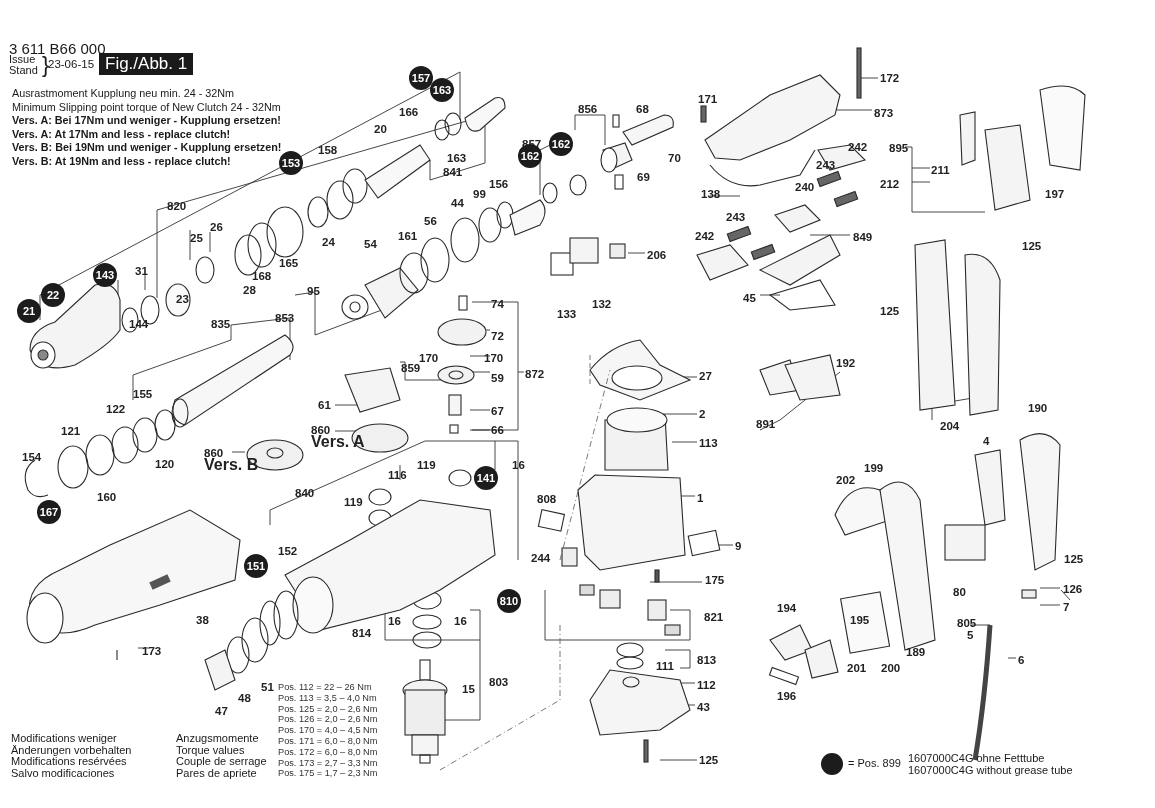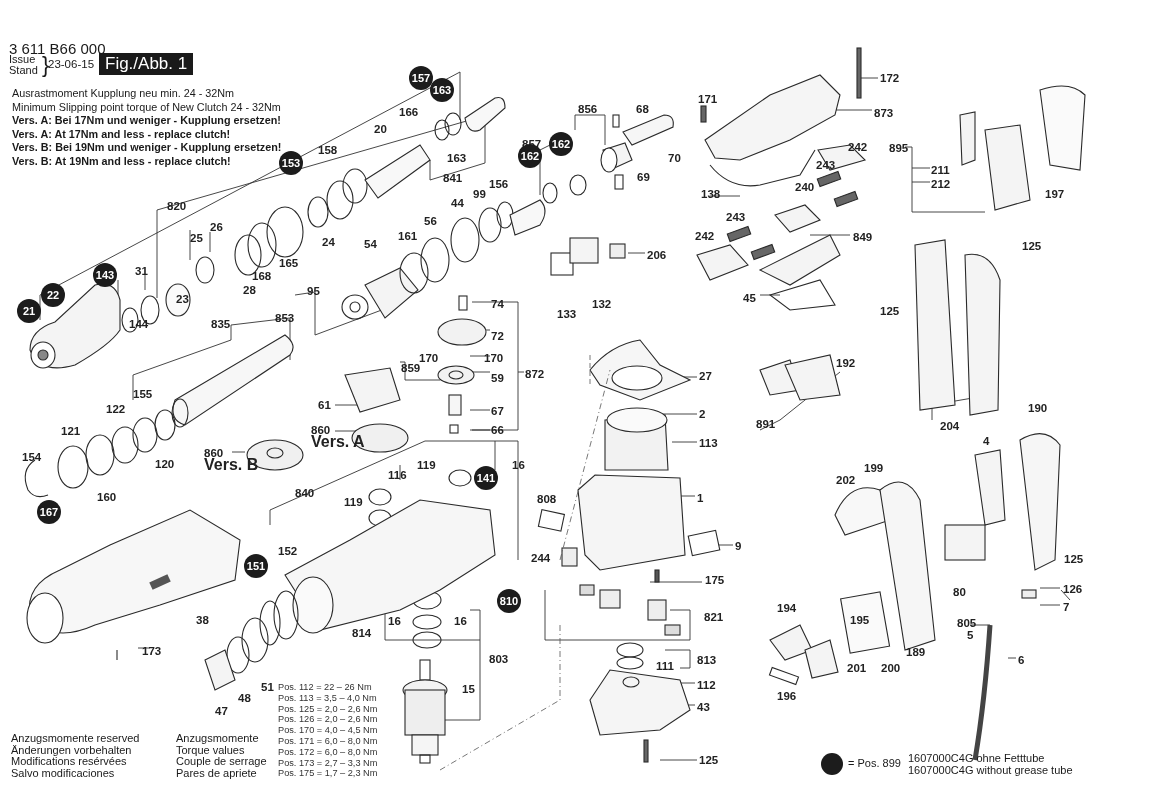--- a/index.html
+++ b/index.html
@@ -289,21 +289,21 @@
     <div class="lbl" style="left: 880px; top: 72px;">172</div>
     <div class="lbl" style="left: 698px; top: 93px;">171</div>
     <div class="lbl" style="left: 874px; top: 107px;">873</div>
     <div class="lbl" style="left: 578px; top: 103px;">856</div>
     <div class="lbl" style="left: 636px; top: 103px;">68</div>
     <div class="lbl" style="left: 399px; top: 106px;">166</div>
     <div class="lbl" style="left: 374px; top: 123px;">20</div>
     <div class="lbl" style="left: 668px; top: 152px;">70</div>
     <div class="lbl" style="left: 318px; top: 144px;">158</div>
     <div class="lbl" style="left: 447px; top: 152px;">163</div>
-    <div class="lbl" style="left: 443px; top: 172px;">841</div>
+    <div class="lbl" style="left: 443px; top: 166px;">841</div>
     <div class="lbl" style="left: 522px; top: 138px;">857</div>
     <div class="lbl" style="left: 637px; top: 171px;">69</div>
     <div class="lbl" style="left: 701px; top: 188px;">138</div>
     <div class="lbl" style="left: 848px; top: 141px;">242</div>
     <div class="lbl" style="left: 816px; top: 159px;">243</div>
     <div class="lbl" style="left: 795px; top: 181px;">240</div>
     <div class="lbl" style="left: 489px; top: 178px;">156</div>
     <div class="lbl" style="left: 473px; top: 188px;">99</div>
     <div class="lbl" style="left: 451px; top: 197px;">44</div>
     <div class="lbl" style="left: 167px; top: 200px;">820</div>
@@ -385,51 +385,51 @@
     <div class="lbl" style="left: 352px; top: 627px;">814</div>
     <div class="lbl" style="left: 957px; top: 617px;">805</div>
     <div class="lbl" style="left: 967px; top: 629px;">5</div>
     <div class="lbl" style="left: 142px; top: 645px;">173</div>
     <div class="lbl" style="left: 697px; top: 654px;">813</div>
     <div class="lbl" style="left: 1018px; top: 654px;">6</div>
     <div class="lbl" style="left: 656px; top: 660px;">111</div>
     <div class="lbl" style="left: 847px; top: 662px;">201</div>
     <div class="lbl" style="left: 881px; top: 662px;">200</div>
     <div class="lbl" style="left: 906px; top: 646px;">189</div>
-    <div class="lbl" style="left: 489px; top: 653px; text-align: right;">803</div>
+    <div class="lbl" style="left: 489px; top: 676px; text-align: right;">803</div>
     <div class="lbl" style="left: 462px; top: 683px;">15</div>
     <div class="lbl" style="left: 697px; top: 679px;">112</div>
     <div class="lbl" style="left: 261px; top: 681px;">51</div>
     <div class="lbl" style="left: 238px; top: 692px;">48</div>
     <div class="lbl" style="left: 777px; top: 690px;">196</div>
     <div class="lbl" style="left: 215px; top: 705px;">47</div>
     <div class="lbl" style="left: 697px; top: 701px;">43</div>
     <div class="lbl" style="left: 699px; top: 754px;">125</div>
     <div class="lbl" style="left: 1045px; top: 188px;">197</div>
     <div class="lbl" style="left: 889px; top: 142px;">895</div>
     <div class="lbl" style="left: 931px; top: 164px;">211</div>
-    <div class="lbl" style="left: 931px; top: 178px; text-align: center;">212</div>
+    <div class="lbl" style="left: 880px; top: 178px; text-align: center;">212</div>
   </div>
 <div id="badges-layer">
     <div class="badge" style="left: 409px; top: 66px;">157</div>
     <div class="badge" style="left: 430px; top: 78px;">163</div>
     <div class="badge" style="left: 279px; top: 151px;">153</div>
     <div class="badge" style="left: 518px; top: 144px;">162</div>
     <div class="badge" style="left: 549px; top: 132px;">162</div>
     <div class="badge" style="left: 93px; top: 263px;">143</div>
     <div class="badge" style="left: 41px; top: 283px;">22</div>
     <div class="badge" style="left: 17px; top: 299px;">21</div>
     <div class="badge" style="left: 37px; top: 500px;">167</div>
     <div class="badge" style="left: 474px; top: 466px;">141</div>
     <div class="badge" style="left: 244px; top: 554px;">151</div>
     <div class="badge" style="left: 497px; top: 589px;">810</div>
   </div>
 
 <div id="footer-left" class="abs">
-    <div>Anzugsmomente reserved</div>
+    <div>Modifications weniger</div>
     <div>Änderungen vorbehalten</div>
     <div>Modifications resérvées</div>
     <div>Salvo modificaciones</div>
   </div>
 <div id="footer-mid" class="abs">
     <div>Anzugsmomente</div>
     <div>Torque values</div>
     <div>Couple de serrage</div>
     <div>Pares de apriete</div>
   </div>

